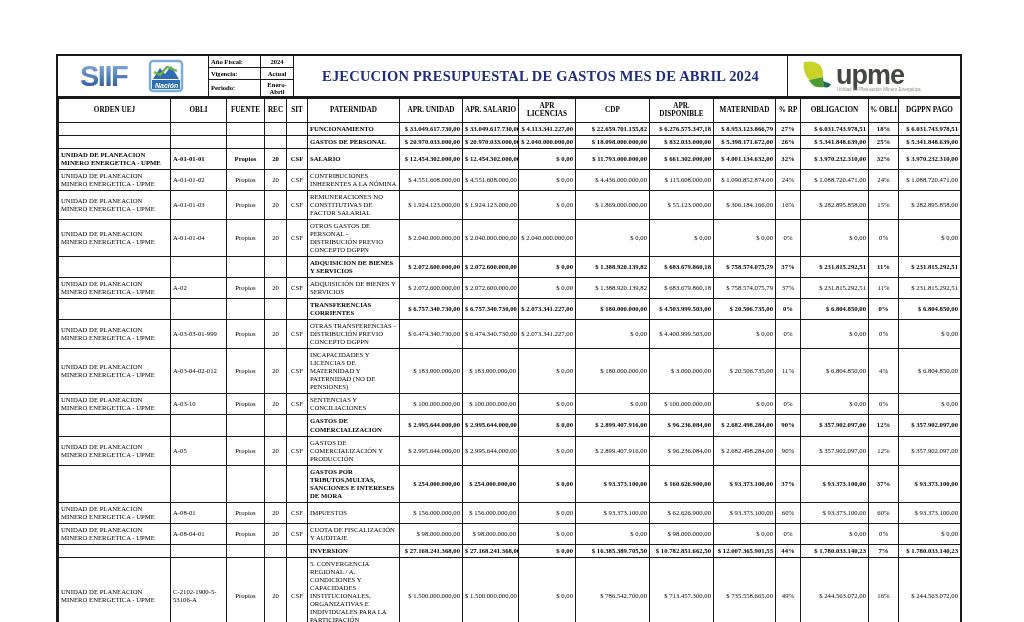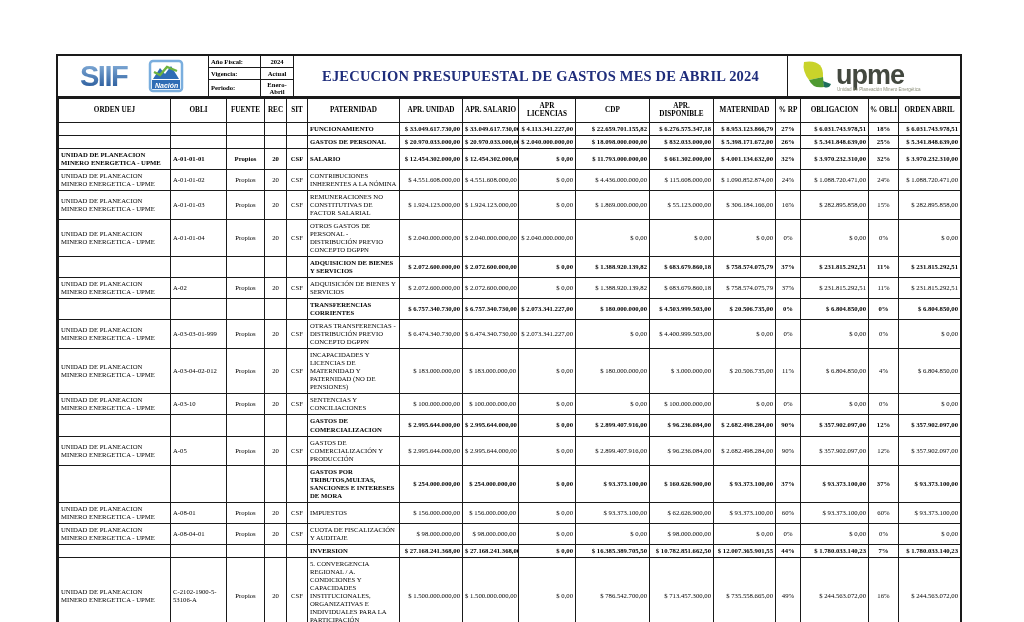--- a/index.html
+++ b/index.html
@@ -116,21 +116,21 @@
             <th>PATERNIDAD</th>
             <th>APR. UNIDAD</th>
             <th>APR. SALARIO</th>
             <th>APR LICENCIAS</th>
             <th>CDP</th>
             <th>APR. DISPONIBLE</th>
             <th>MATERNIDAD</th>
             <th>% RP</th>
             <th>OBLIGACION</th>
             <th>% OBLI</th>
-            <th>ORDEN ABRIL</th>
+            <th>DGPPN PAGO</th>
           </tr>
       </thead>
       <tbody>
           <tr class="bold-row">
             <td class="td-uej"></td>
             <td class="td-rubro"></td>
             <td class="td-c"></td>
             <td class="td-c"></td>
             <td class="td-c"></td>
             <td class="td-desc">FUNCIONAMIENTO</td>

